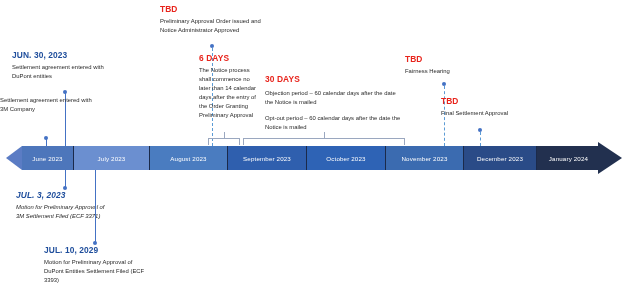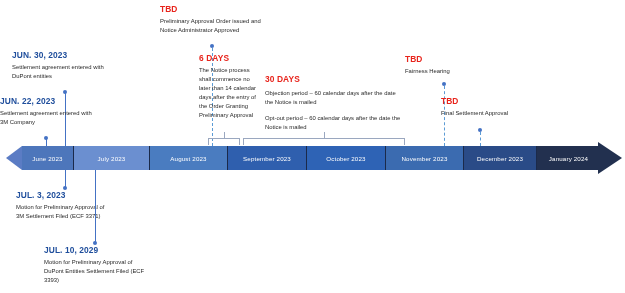--- a/index.html
+++ b/index.html
@@ -127,21 +127,20 @@
 <div id="page">
 
   <div class="callout ctr" style="left:12px; top:50px; width:106px;">
     <div class="title blue">JUN. 30, 2023</div>
     <div class="body">Settlement agreement entered with DuPont entities</div>
   </div>
   <div class="dot" style="left:63px; top:90px;"></div>
   <div class="vline" style="left:65px; top:93px; height:53px;"></div>
 
   <div class="callout ctr" style="left:0px; top:96px; width:92px;">
-    <div class="title blue">JUN. 22, 2023</div>
     <div class="body">Settlement agreement entered with 3M Company</div>
   </div>
   <div class="dot" style="left:44px; top:136px;"></div>
   <div class="vline" style="left:46px; top:139px; height:7px;"></div>
 
   <div class="callout ctr" style="left:160px; top:4px; width:104px;">
     <div class="title red">TBD</div>
     <div class="body">Preliminary Approval Order issued and Notice Administrator Approved</div>
   </div>
   <div class="dot" style="left:210px; top:44px;"></div>
@@ -204,21 +203,21 @@
       </div>
       <div class="seg" style="background:#22304f; width:63px;">
         <span class="seg-label">January 2024</span>
       </div>
     </div>
     <div class="head"></div>
   </div>
 
   <div class="vline" style="left:65px; top:170px; height:17px;"></div>
   <div class="dot" style="left:63px; top:186px;"></div>
-  <div class="callout ctr" style="left:16px; top:190px; width:98px;">
+  <div class="callout ctr" style="left:16px; top:190px; width:98px;font-style:italic;">
     <div class="title blue">JUL. 3, 2023</div>
     <div class="body">Motion for Preliminary Approval of 3M Settlement Filed (ECF 3371)</div>
   </div>
 
   <div class="vline" style="left:95px; top:170px; height:72px;"></div>
   <div class="dot" style="left:93px; top:241px;"></div>
   <div class="callout ctr" style="left:44px; top:245px; width:104px;">
     <div class="title blue">JUL. 10, 2029</div>
     <div class="body">Motion for Preliminary Approval of DuPont Entities Settlement Filed (ECF 3393)</div>
   </div>

